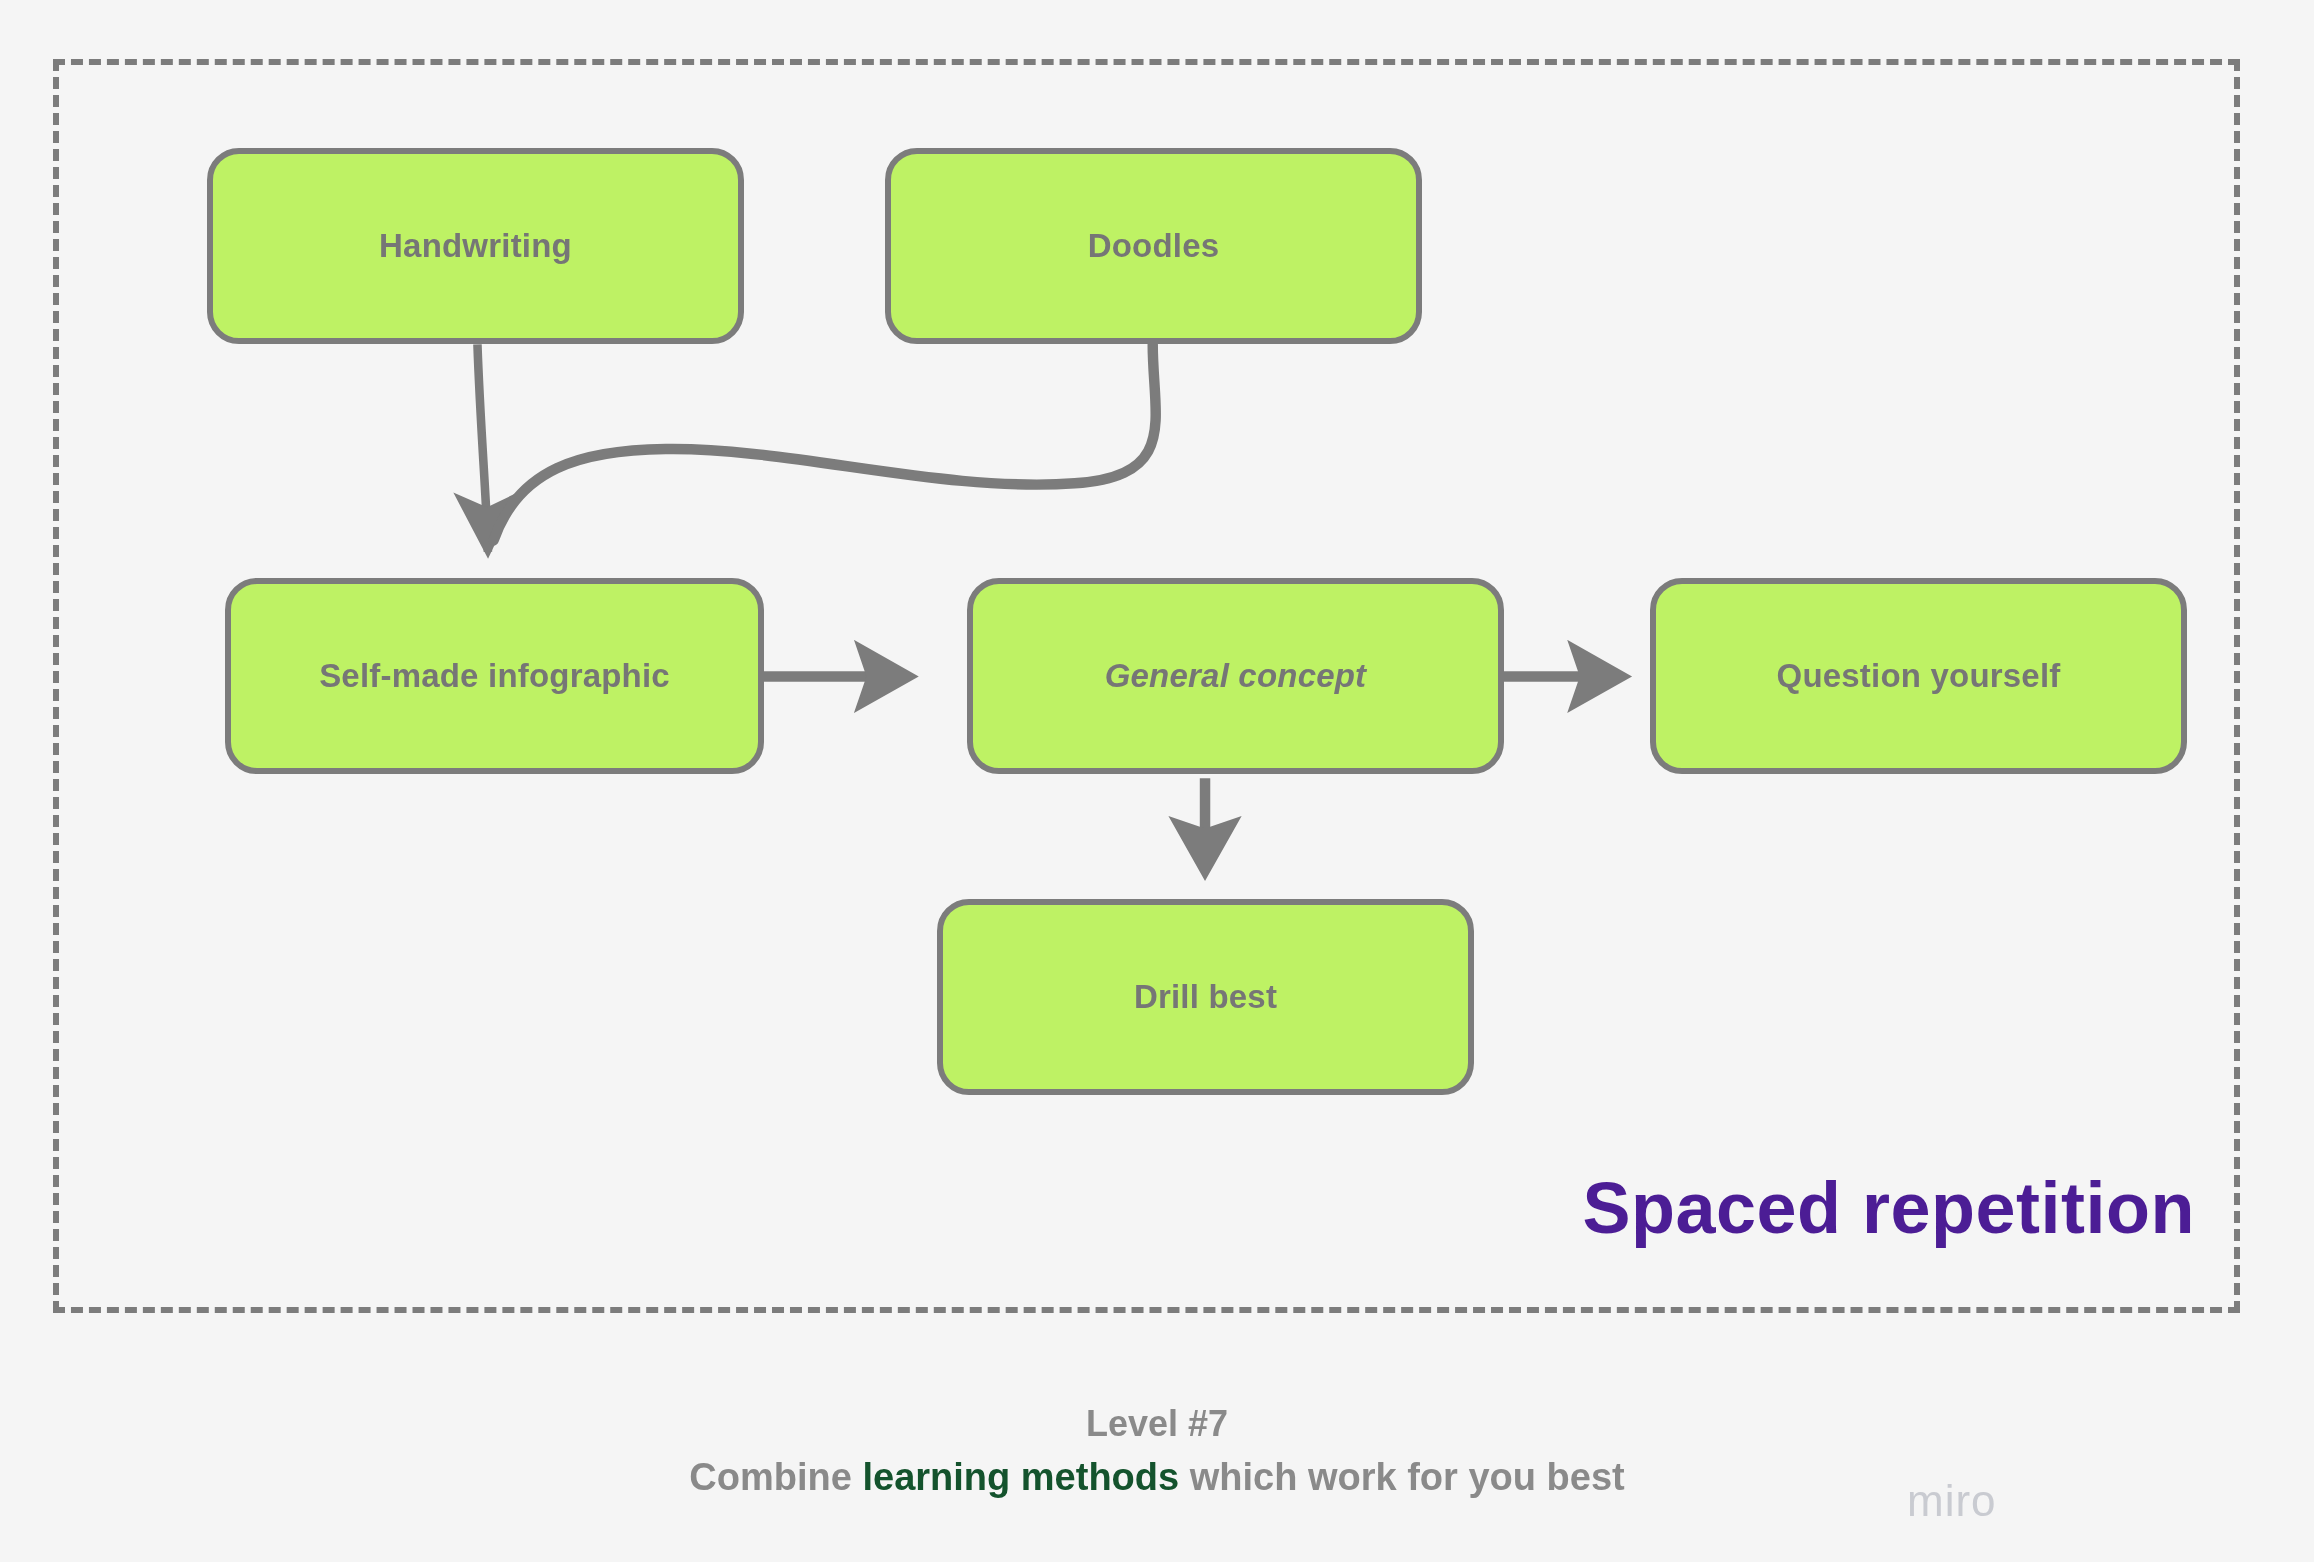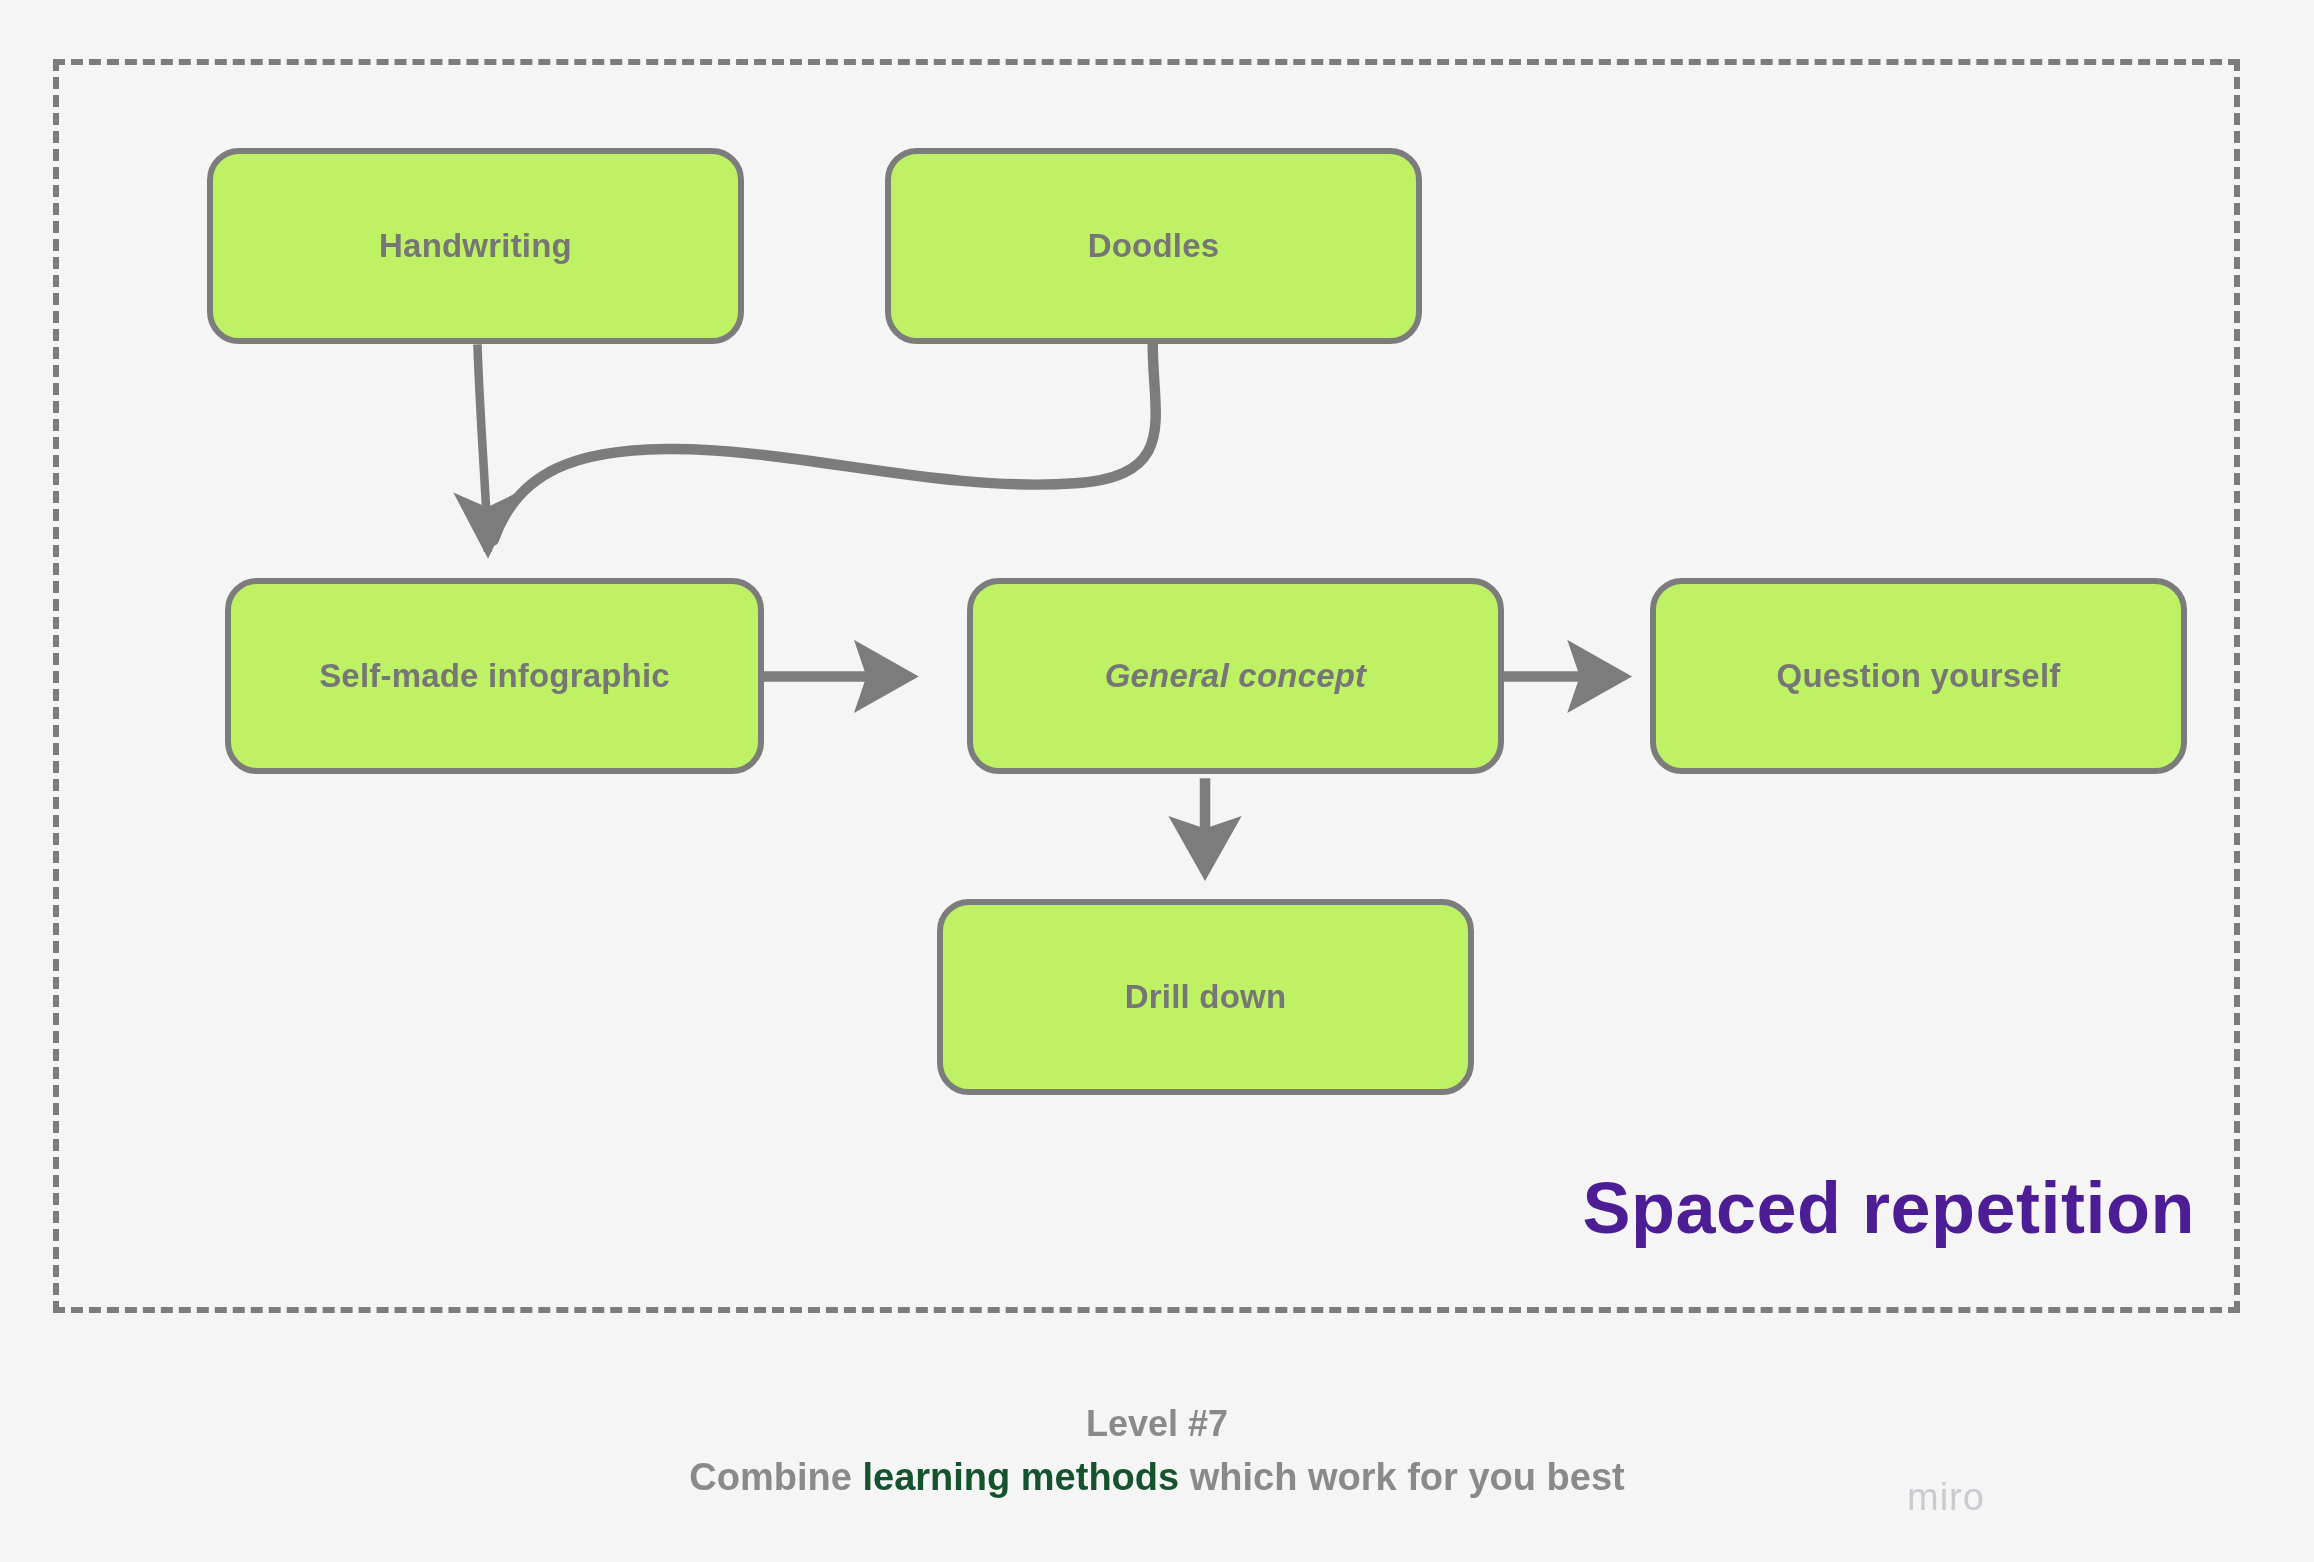--- a/index.html
+++ b/index.html
@@ -95,21 +95,21 @@
     line-height: 1.25;
     margin-top: 7.6px;
   }
   .footer-caption .em {
     color: #14532d;
   }
   .watermark {
     position: absolute;
     left: 1907px;
     top: 1476px;
-    font-size: 38px;
+    font-size: 44px;
     color: #c9cbd1;
     letter-spacing: 1px;
   }
 </style>
 </head>
 <body>
 
 <div id="canvas">
 
   <div class="frame"></div>
@@ -150,21 +150,21 @@
 
   <div class="node n-general">
     <span>General concept</span>
   </div>
 
   <div class="node n-question">
     <span>Question yourself</span>
   </div>
 
   <div class="node n-drill">
-    <span>Drill down</span>
+    <span>Drill best</span>
   </div>
 
   <div class="group-title">Spaced repetition</div>
 
   <div class="footer">
     <div class="footer-level">Level #7</div>
     <div class="footer-caption"><span>Combine </span><span class="em">learning methods</span><span> which work for you best</span></div>
   </div>
 
   <div class="watermark">miro</div>

